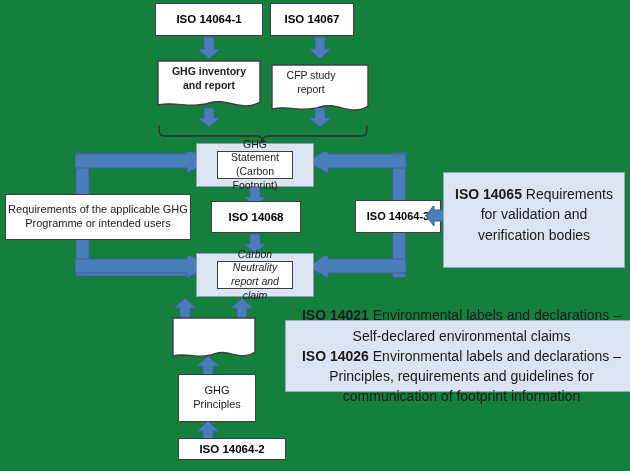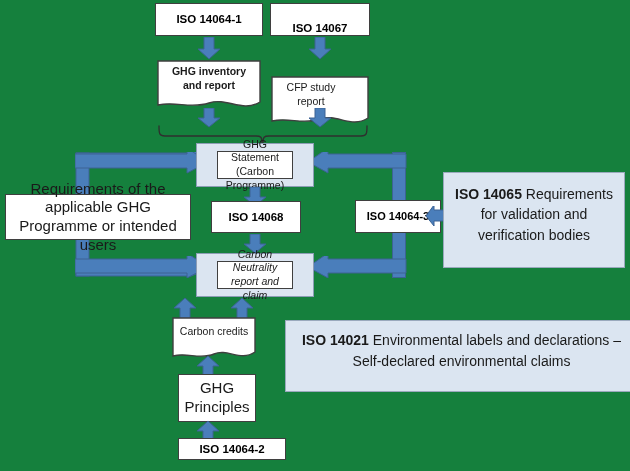--- a/index.html
+++ b/index.html
@@ -32,21 +32,21 @@
   .box {
     background: #ffffff;
     border: 1.4px solid #3f3f3f;
   }
   .box-bold {
     font-weight: bold;
     font-size: 11.5px;
     color: #000000;
   }
   .box-plain {
-    font-size: 15px;
+    font-size: 11px;
     color: #1a1a1a;
   }
 
   
   .framed {
     background: #dbe5f1;
     border: 1.3px solid #8c9db5;
     padding: 7px 20px;
   }
   .framed .inner {
@@ -110,21 +110,21 @@
 </style>
 </head>
 <body>
 
 <div id="diagram">
 
   <div class="node box box-bold" style="left:155px; top:3px; width:108px; height:33px;">
     <span>ISO 14064-1</span>
   </div>
 
-  <div class="node box box-bold" style="left:270px; top:3px; width:100px; height:33px;align-items:flex-end;">
+  <div class="node box box-bold" style="left:270px; top:3px; width:84px; height:33px;">
     <span>ISO 14067</span>
   </div>
 
   <div class="arrow" style="left:197px; top:37px;">
     <svg width="24" height="23" viewBox="0 0 24 23">
       <polygon points="7,0 17,0 17,12 23,12 12,22 1,12 7,12" fill="#4a7ebb" stroke="#3c6394" stroke-width="1"></polygon>
     </svg>
   </div>
 
   <div class="arrow" style="left:308px; top:37px;">
@@ -138,21 +138,21 @@
       <path d="M1,1 L103,1 L103,42 C85,53 70,37 52,43 C34,49 19,41 1,45 Z" fill="#ffffff" stroke="#3f3f3f" stroke-width="1.4"></path>
     </svg>
     <div class="doc-label">
       <div>
         <div>GHG inventory</div>
         <div>and report</div>
       </div>
     </div>
   </div>
 
-  <div class="doc" style="left:271px; top:76px; width:80px; height:51px;">
+  <div class="doc" style="left:271px; top:64px; width:80px; height:51px;">
     <svg width="98" height="51" viewBox="0 0 98 51">
       <path d="M1,1 L97,1 L97,42 C80,53 66,37 49,43 C32,49 18,41 1,45 Z" fill="#ffffff" stroke="#3f3f3f" stroke-width="1.4"></path>
     </svg>
     <div class="doc-label">
       <div>
         <div>CFP study</div>
         <div>report</div>
       </div>
     </div>
   </div>
@@ -223,21 +223,21 @@
   <div class="arrow" style="left:307px; top:256px;">
     <svg width="100" height="22" viewBox="0 0 100 22">
       <polygon points="99,3 21,3 21,-3 1,11 21,22 21,17 99,17" fill="#4a7ebb" stroke="#3c6394" stroke-width="1"></polygon>
     </svg>
   </div>
 
   <div class="node framed" style="left:196px; top:143px; width:118px; height:44px;">
     <div class="inner">
       <div>
         <div>GHG Statement</div>
-        <div>(Carbon Programme)</div>
+        <div>(Carbon Footprint)</div>
       </div>
     </div>
   </div>
 
   <div class="arrow" style="left:243px; top:187px;">
     <svg width="24" height="20" viewBox="0 0 24 20">
       <polygon points="7,0 17,0 17,10 23,10 12,19 1,10 7,10" fill="#4a7ebb" stroke="#3c6394" stroke-width="1"></polygon>
     </svg>
   </div>
 
@@ -286,23 +286,20 @@
   <div class="arrow" style="left:230px; top:297px;">
     <svg width="24" height="23" viewBox="0 0 24 23">
       <polygon points="12,1 23,11 17,11 17,22 7,22 7,11 1,11" fill="#4a7ebb" stroke="#3c6394" stroke-width="1"></polygon>
     </svg>
   </div>
 
   <div class="doc" style="left:172px; top:317px; width:84px; height:44px;">
     <svg width="84" height="44" viewBox="0 0 84 44">
       <path d="M1,1 L83,1 L83,35 C68,45 56,31 42,37 C28,43 15,35 1,39 Z" fill="#ffffff" stroke="#3f3f3f" stroke-width="1.4"></path>
     </svg>
-    <div class="doc-label">
-      <span>Carbon credits</span>
-    </div>
   </div>
 
   <div class="arrow" style="left:196px; top:355px;">
     <svg width="24" height="22" viewBox="0 0 24 22">
       <polygon points="12,1 23,11 17,11 17,21 7,21 7,11 1,11" fill="#4a7ebb" stroke="#3c6394" stroke-width="1"></polygon>
     </svg>
   </div>
 
   <div class="node box box-plain" style="left:178px; top:374px; width:78px; height:48px;">
     <div>
@@ -319,15 +316,18 @@
 
   <div class="node box box-bold" style="left:178px; top:438px; width:108px; height:22px;">
     <span>ISO 14064-2</span>
   </div>
 
   <div class="panel" style="left:285px; top:320px; width:353px; height:72px;">
     <p>
       <b>ISO 14021</b><span> Environmental labels and declarations – Self-declared environmental claims</span>
     </p>
     <div class="gap"></div>
+    <p>
+      <b>ISO 14026</b><span> Environmental labels and declarations – Principles, requirements and guidelines for communication of footprint information</span>
+    </p>
   </div>
 
 </div>
 
 </body></html>

